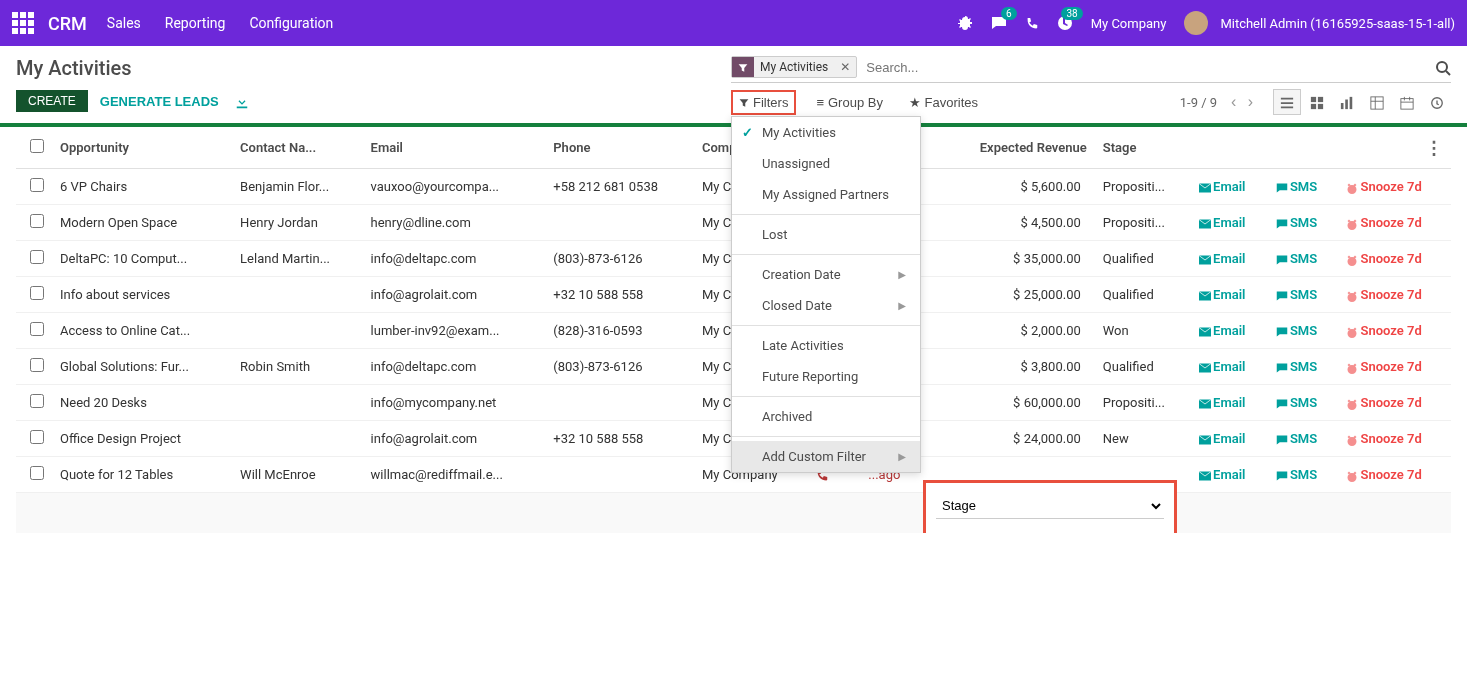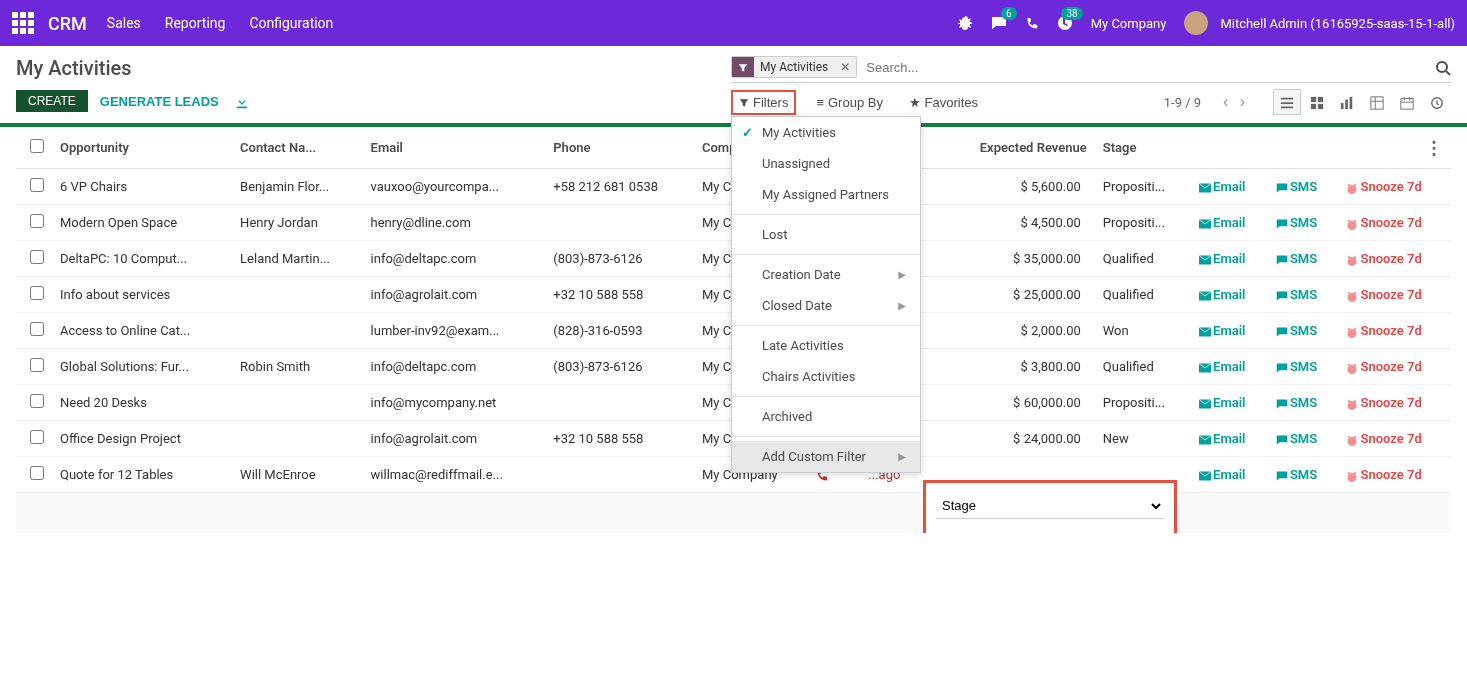--- a/index.html
+++ b/index.html
@@ -32,21 +32,21 @@
 .search-facet .f-icon { background: #714b67; color: #fff; padding: 3px 6px; }
 .search-facet .f-label { padding: 3px 6px; }
 .search-facet .f-x { padding: 3px 6px; cursor: pointer; color: #666; }
 .search-input { border: none; outline: none; flex: 1; font-size: 13px; padding: 3px; }
 .search-btn { background: none; border: none; cursor: pointer; font-size: 16px; color: #4c4c4c; }
 
 .toolbar-row { display: flex; align-items: flex-end; justify-content: space-between; }
 .toolbar-left { display: flex; gap: 14px; position: relative; }
 .filter-btn { display: flex; align-items: center; gap: 4px; background: none; border: none; font-size: 13px; color: #4c4c4c; cursor: pointer; padding: 3px 6px; }
 .filter-btn.active-highlight { border: 2px solid #e84f3d; }
-.toolbar-right { display: flex; align-items: center; gap: 18px; }
+.toolbar-right { display: flex; align-items: center; gap: 10px; }
 .pager { color: #666; font-size: 13px; }
 .pager-nav button { background: none; border: none; font-size: 16px; color: #999; cursor: pointer; padding: 0 4px; }
 .view-switch { display: flex; gap: 2px; margin-left: 6px; }
 .view-switch button { background: none; border: 1px solid transparent; padding: 4px 6px; cursor: pointer; color: #666; font-size: 14px; }
 .view-switch button.active { border: 1px solid #ccc; background: #f5f5f5; }
 
 
 .filters-dropdown { position: absolute; top: 26px; left: 0; background: #fff; border: 1px solid #ccc; box-shadow: 0 2px 8px rgba(0,0,0,0.15); min-width: 190px; z-index: 100; }
 .filters-dropdown .item { padding: 8px 14px 8px 30px; font-size: 13px; color: #4c4c4c; cursor: pointer; position: relative; display:flex; justify-content:space-between; align-items:center;}
 .filters-dropdown .item.checked::before { content: "✓"; position: absolute; left: 10px; color: #00a09d; font-weight: bold; }
@@ -192,21 +192,21 @@
           <div class="item">
               <span>Creation Date</span>
               <span class="caret">▶</span>
             </div>
           <div class="item">
               <span>Closed Date</span>
               <span class="caret">▶</span>
             </div>
           <div class="sep"></div>
           <div class="item">Late Activities</div>
-          <div class="item">Chairs Activities</div>
+          <div class="item">Future Reporting</div>
           <div class="sep"></div>
           <div class="item">Archived</div>
           <div class="sep"></div>
           <div class="item highlighted">
               <span>Add Custom Filter</span>
               <span class="caret">▶</span>
             </div>
         </div>
 
         <div class="custom-filter-panel">

